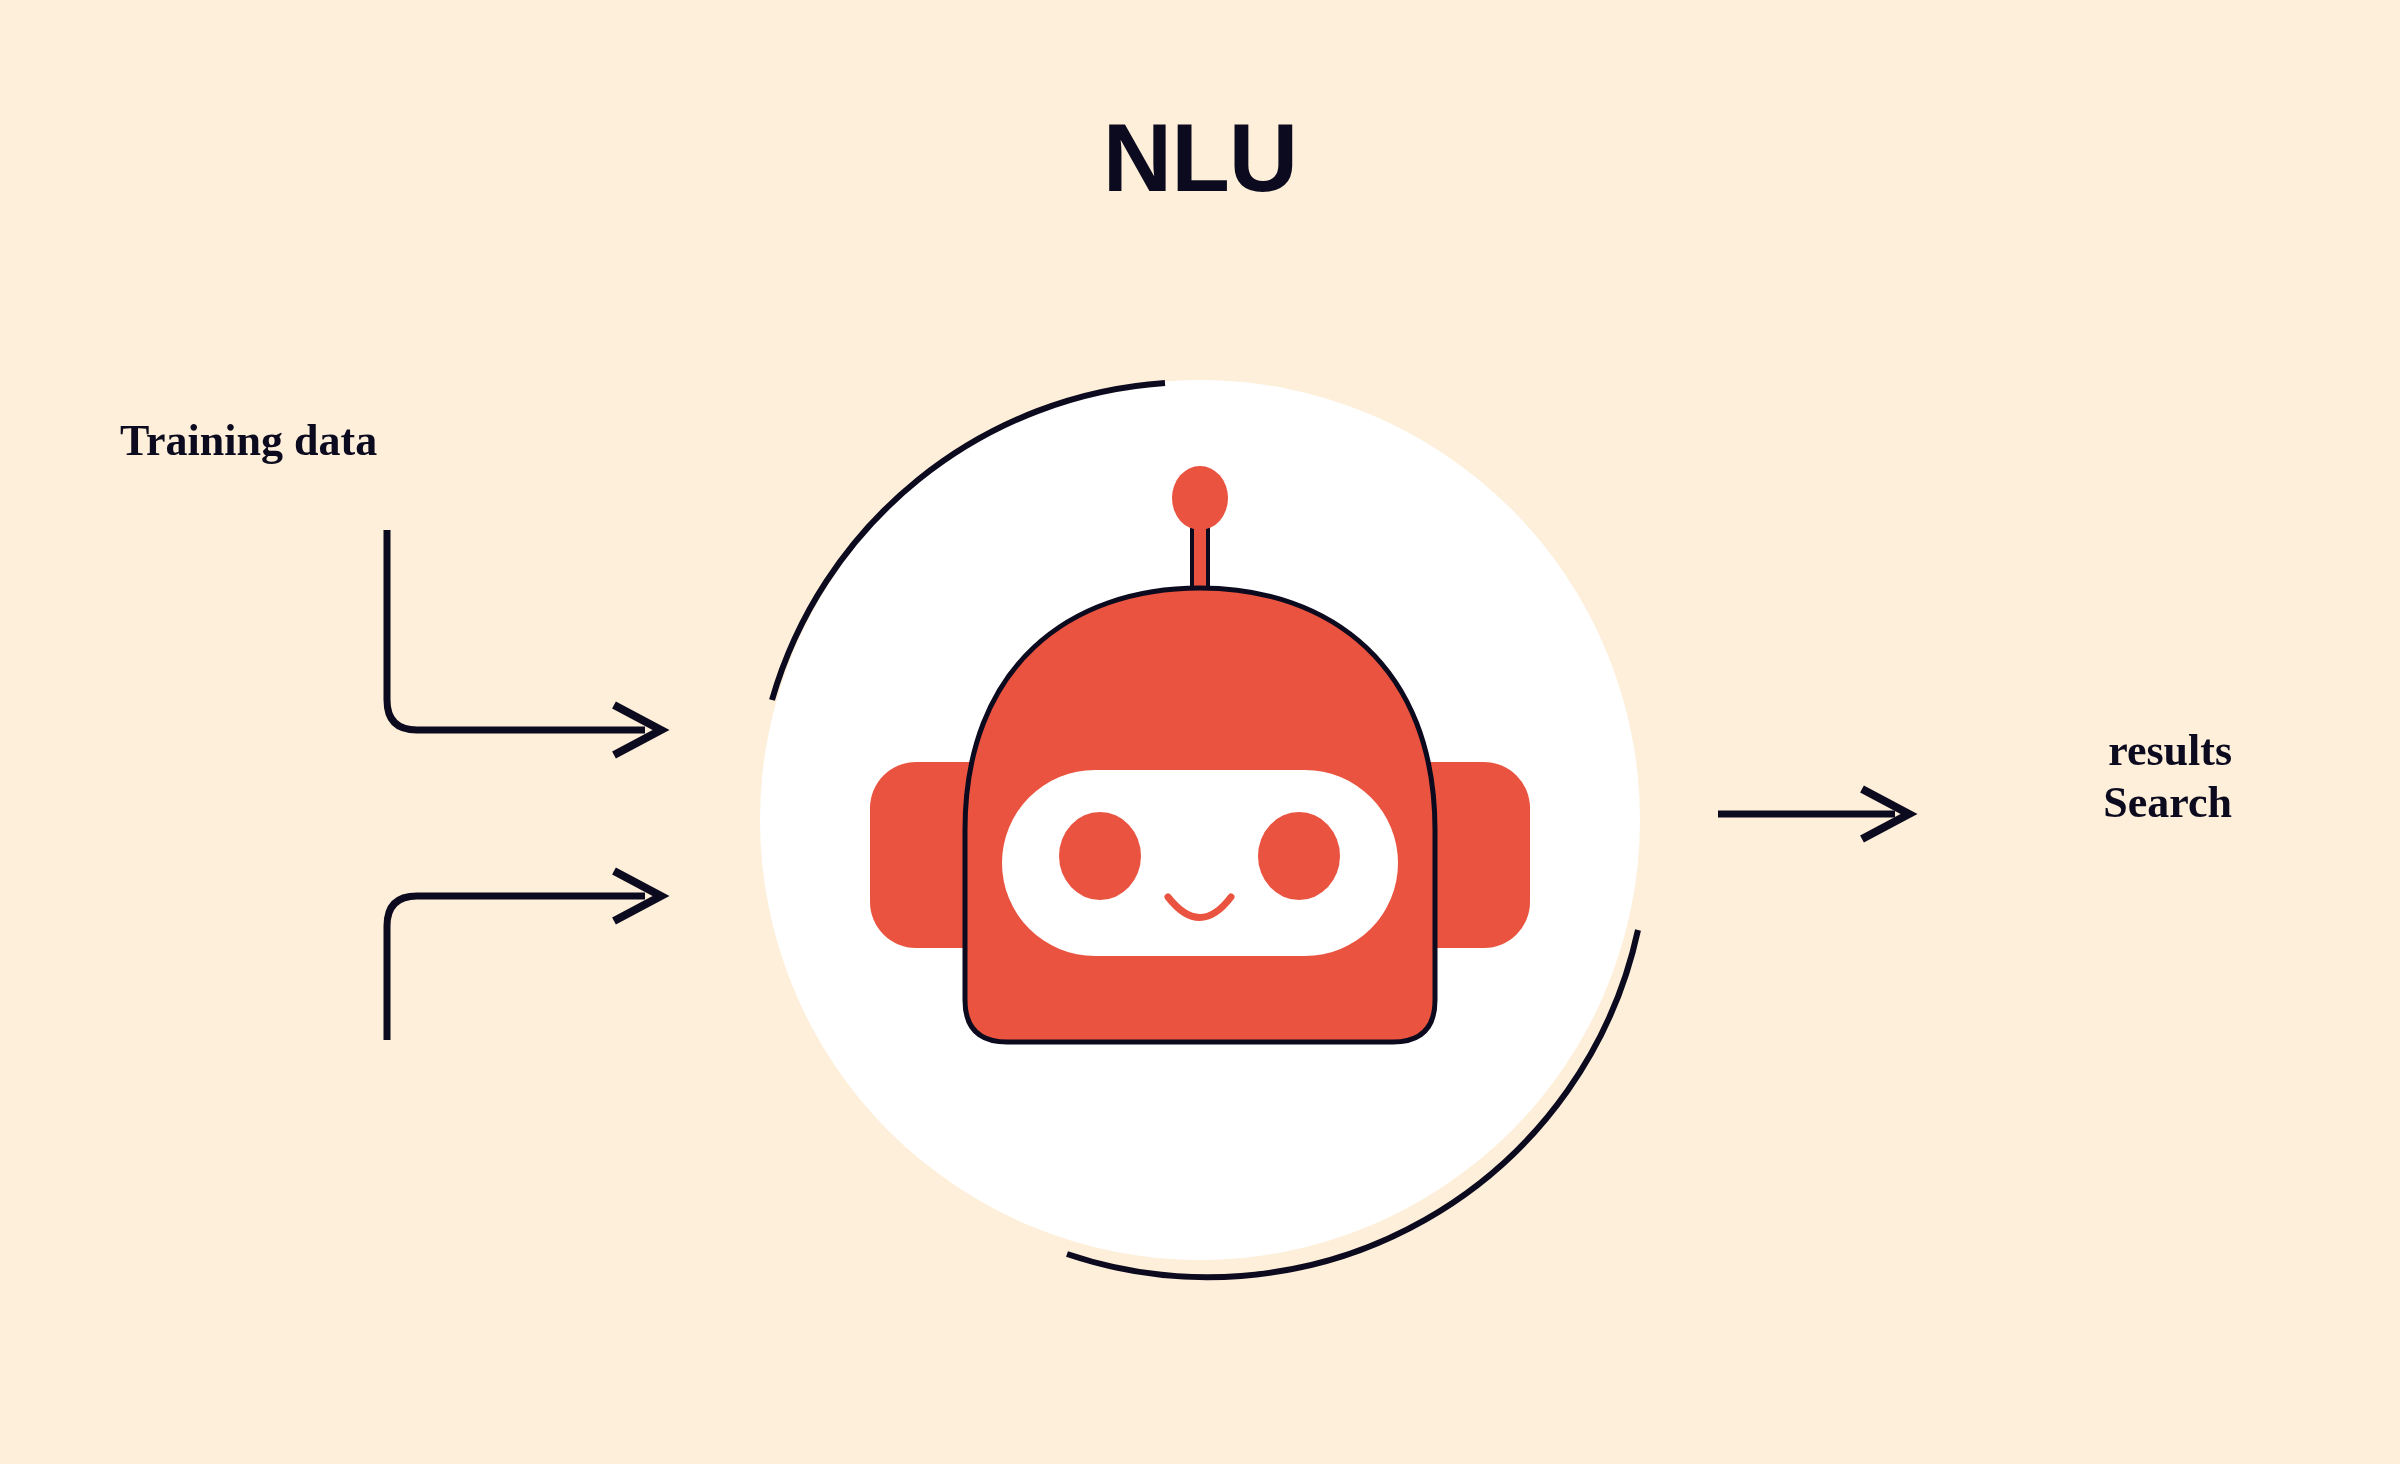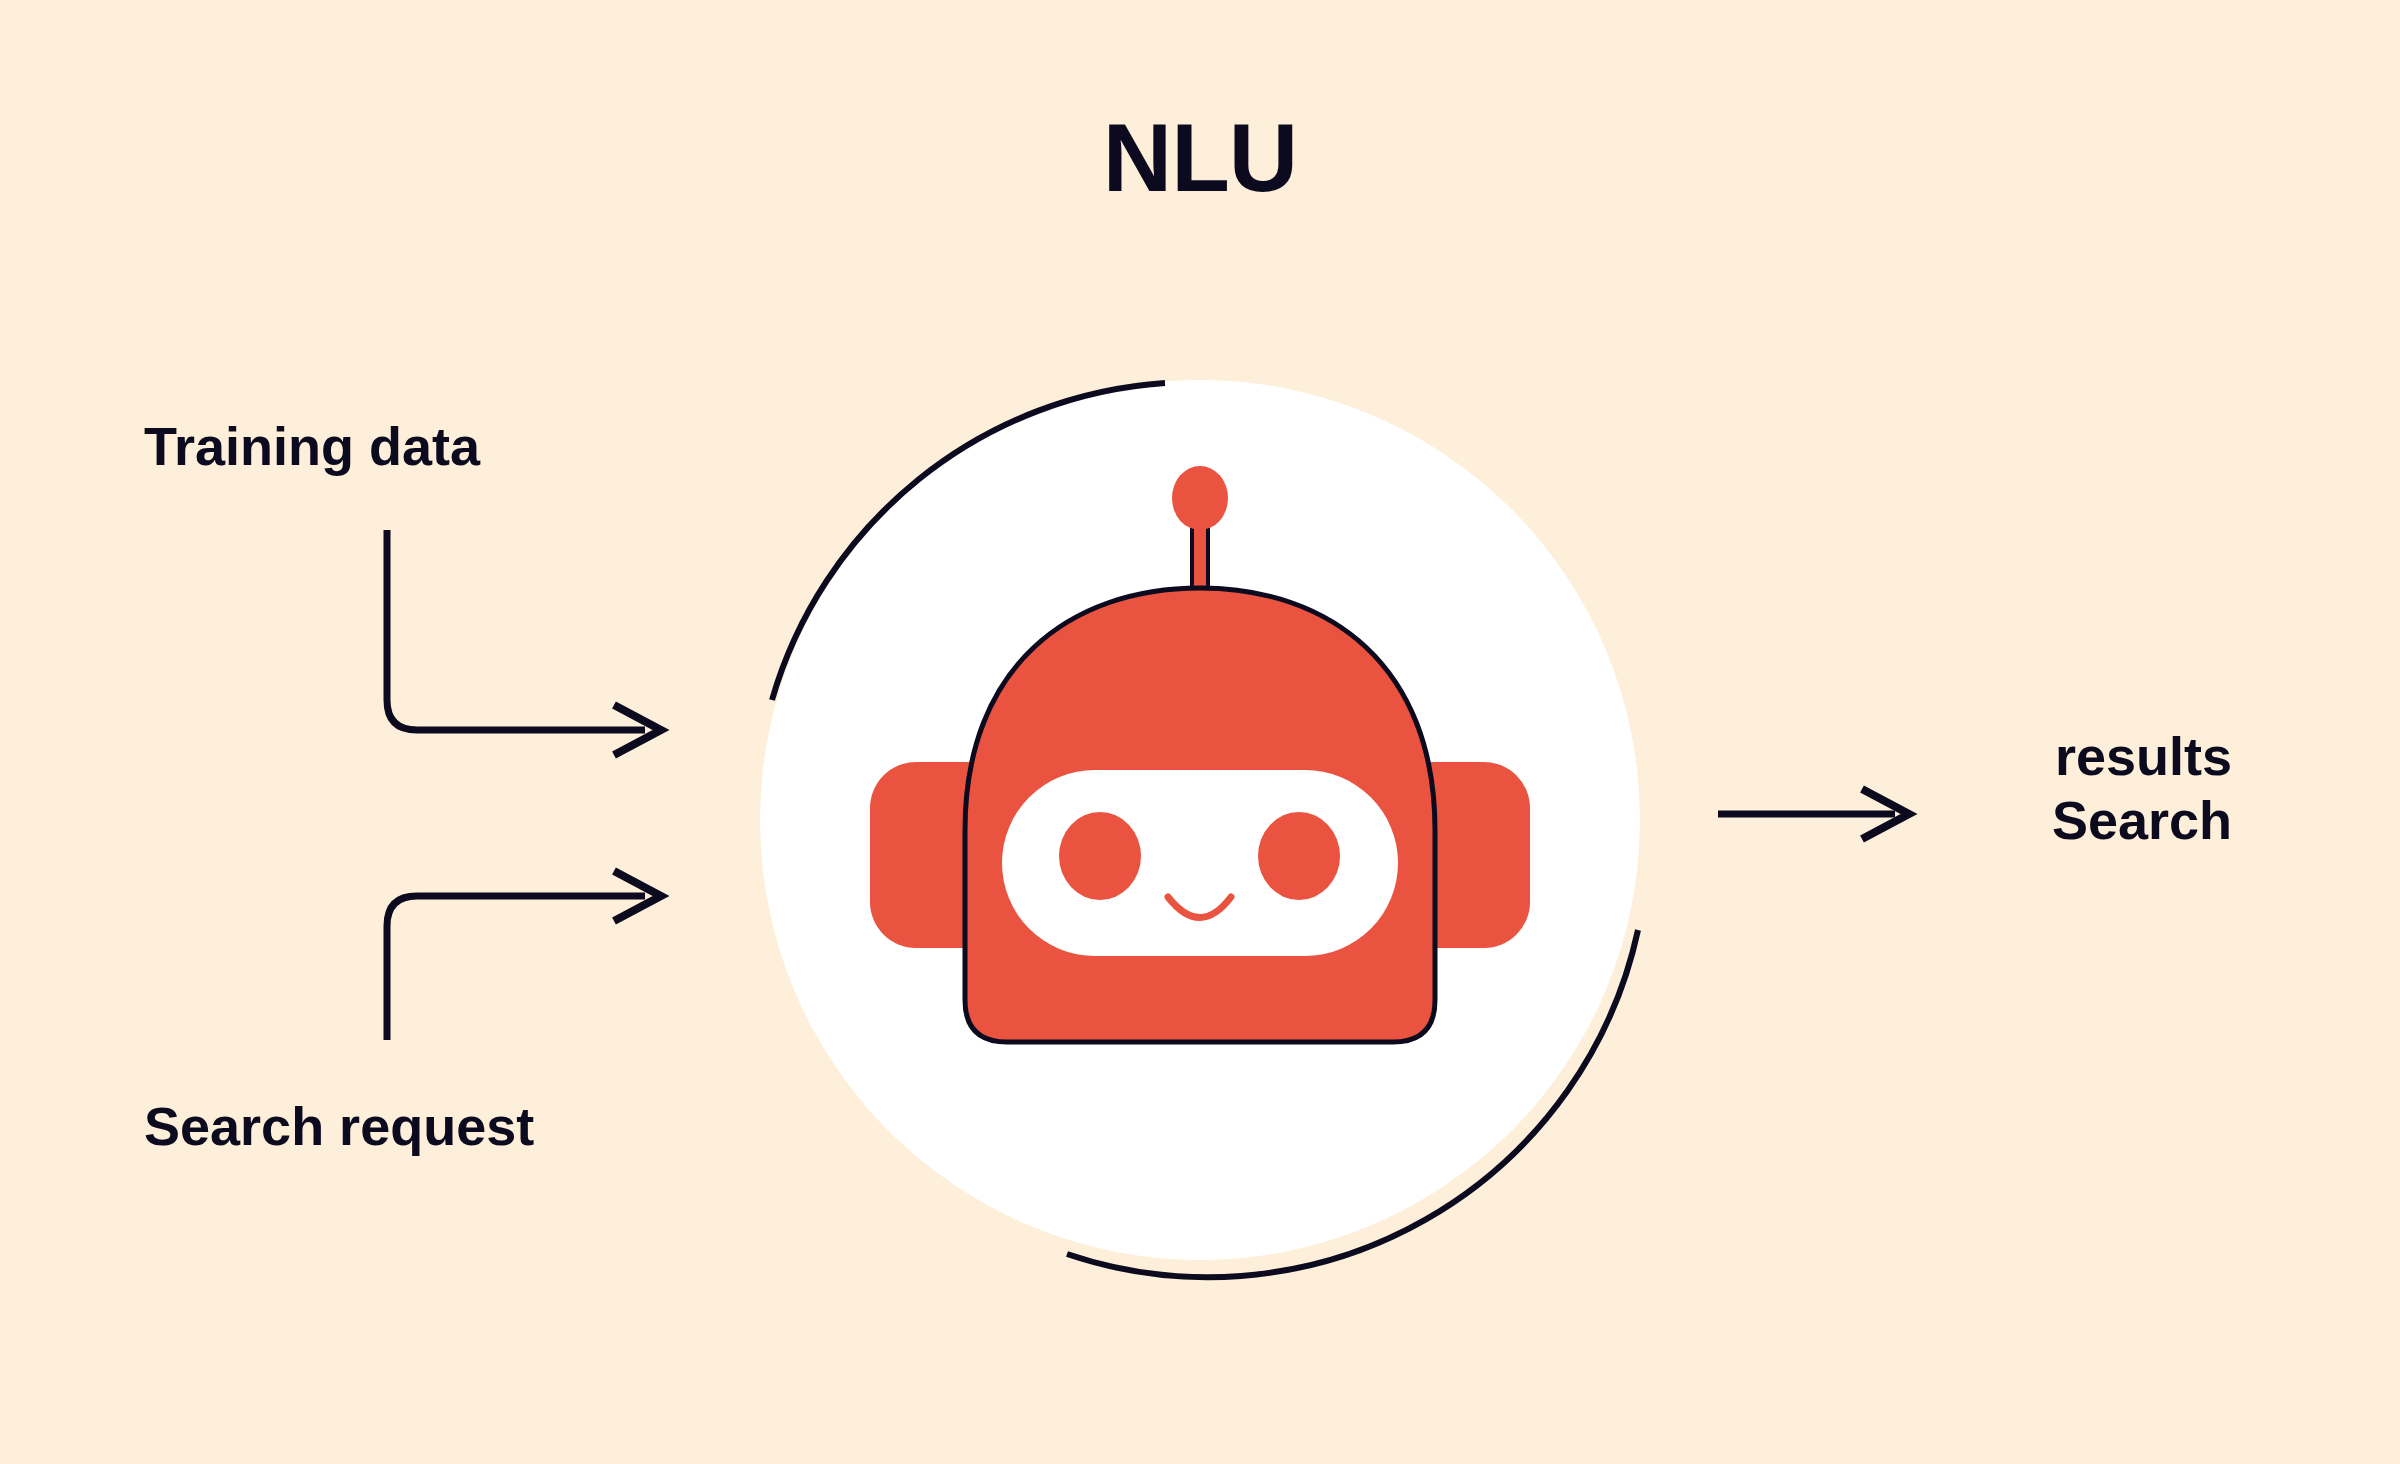--- a/index.html
+++ b/index.html
@@ -34,27 +34,26 @@
     text-align: center;
     font-family: "Liberation Sans", sans-serif;
     font-weight: 700;
     font-size: 96px;
     letter-spacing: -1px;
     color: #0C0A1E;
     line-height: 1;
   }
   .label {
     position: absolute;
-    font-family: Liberation Sans, sans-serif;
+    font-family: Liberation Serif, serif;
     font-weight: 700;
-    font-size: 54px;
+    font-size: 44px;
     color: #0C0A1E;
     line-height: 1.18;
     white-space: nowrap;
-    margin-left: 24px;
   }
   .label-training {
     left: 120px;
     top: 415px;
   }
   .label-request {
     left: 120px;
     top: 1095px;
   }
   .label-results {
@@ -122,20 +121,19 @@
 
       <ellipse cx="1100" cy="856" rx="41" ry="44" fill="#E9533F"></ellipse>
       <ellipse cx="1299" cy="856" rx="41" ry="44" fill="#E9533F"></ellipse>
 
       <path d="M 1168 897 Q 1200 938 1231 897" fill="none" stroke="#E9533F" stroke-width="7" stroke-linecap="round"></path>
     </g>
   </svg>
 
   <div class="label label-training">Training data</div>
 
-  <div class="label label-request">Search request</div>
 
   <div class="label label-results">
     <span class="line">results</span>
     <span class="line">Search</span>
   </div>
 
 </div>
 
 </body></html>

